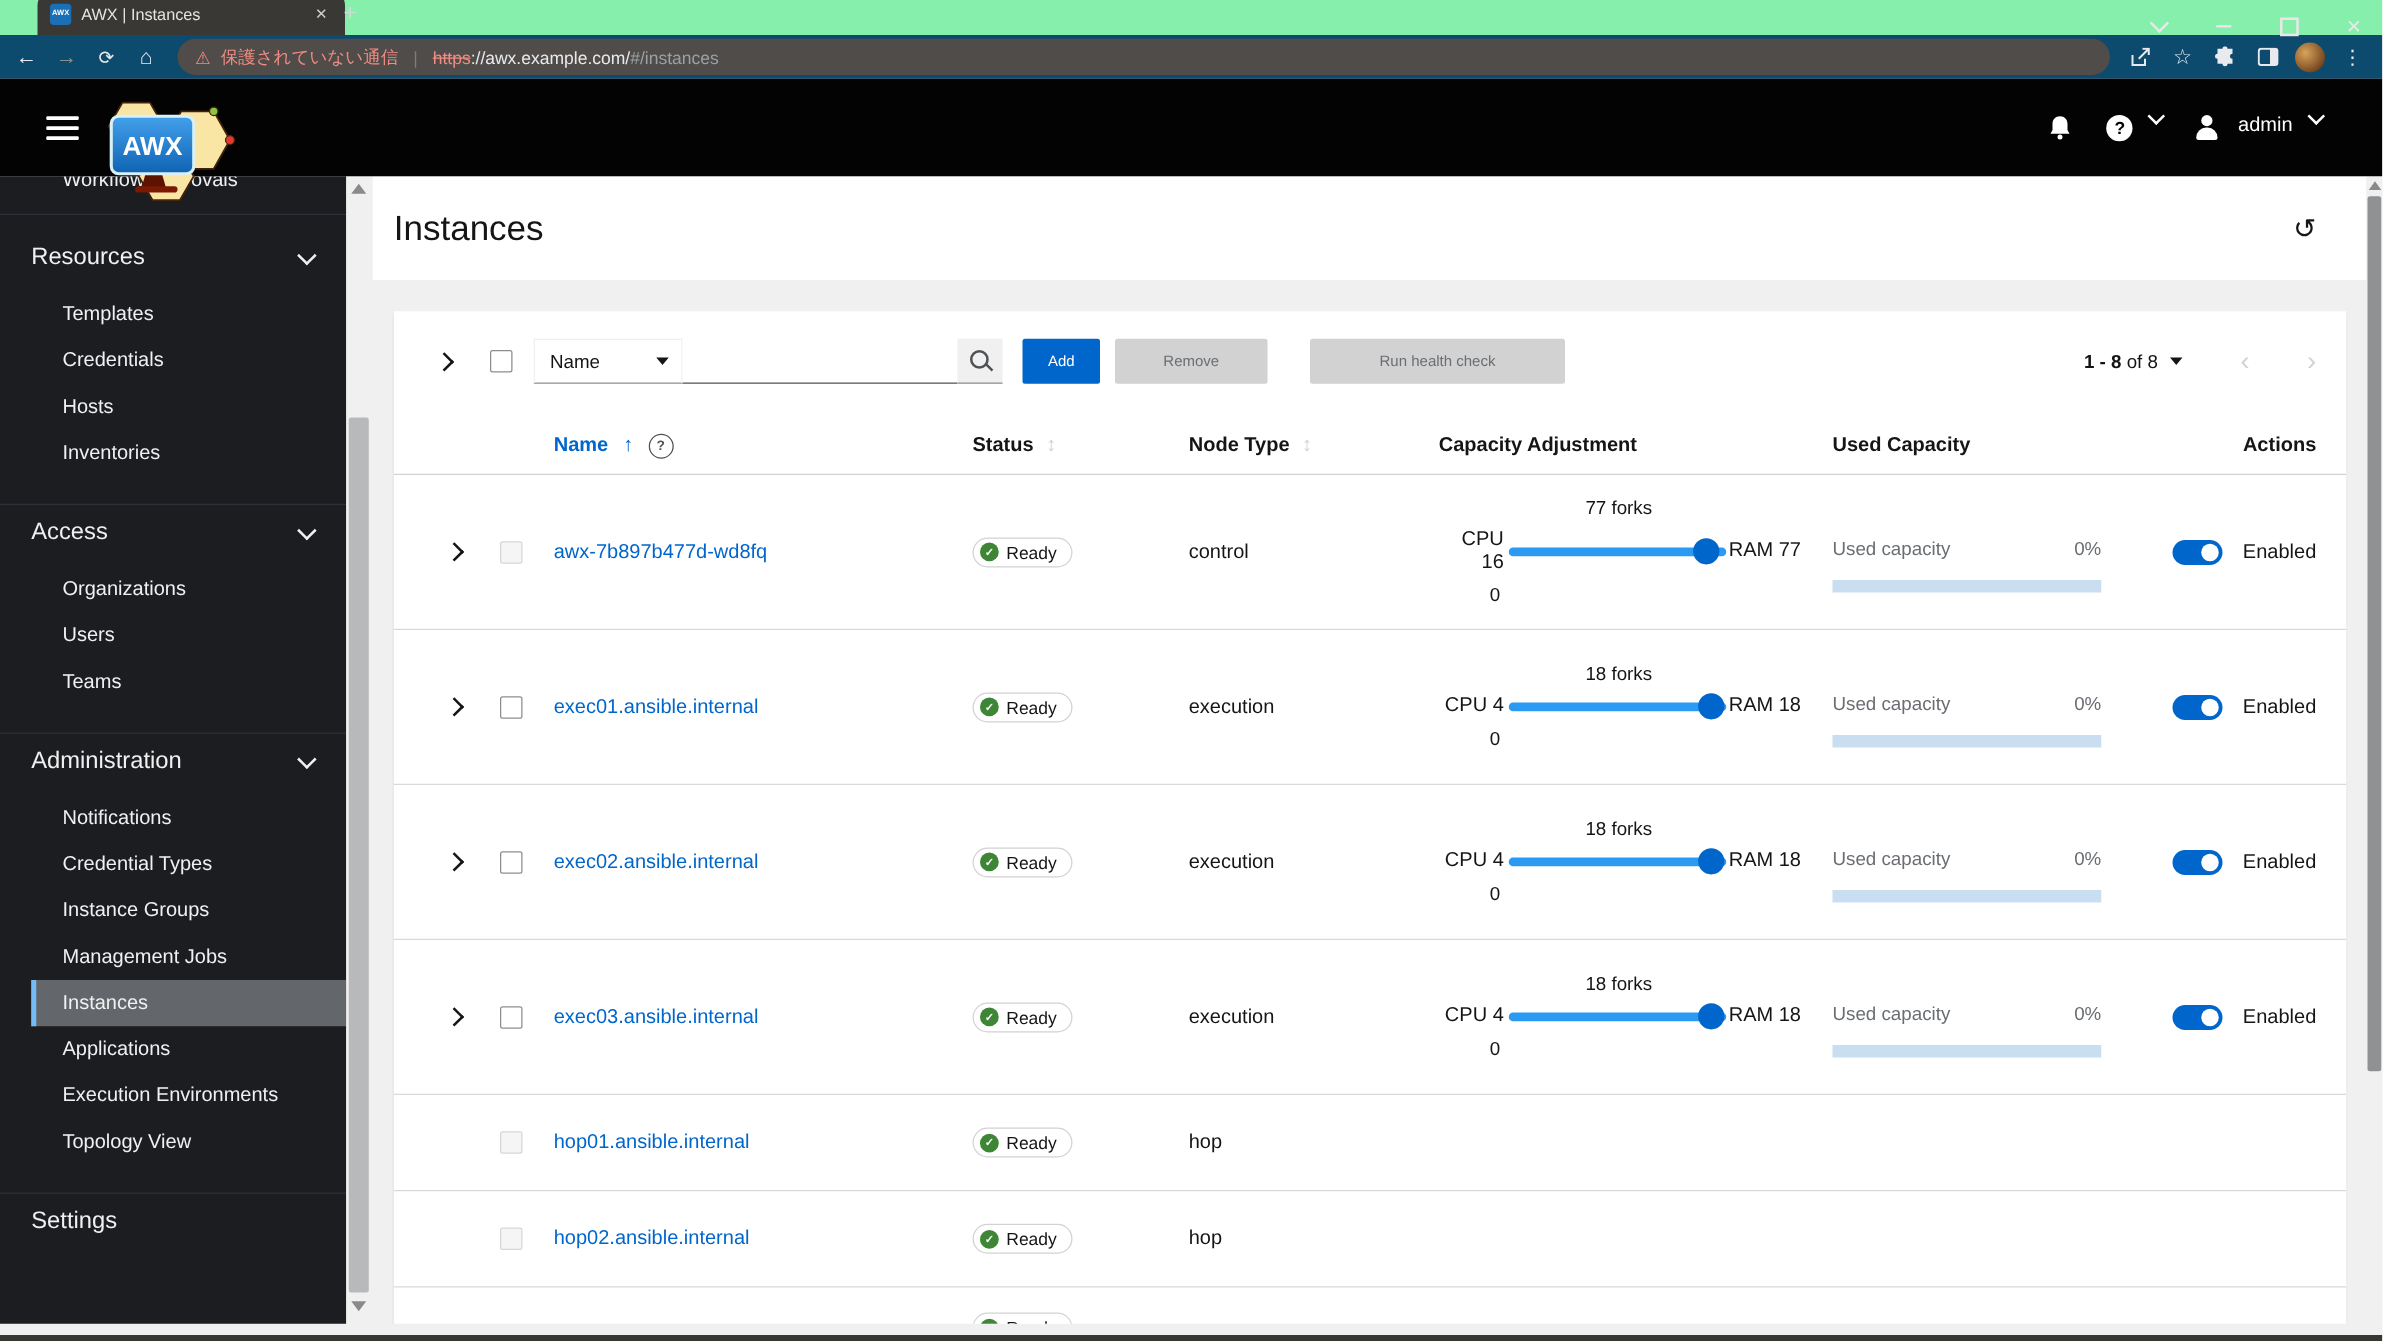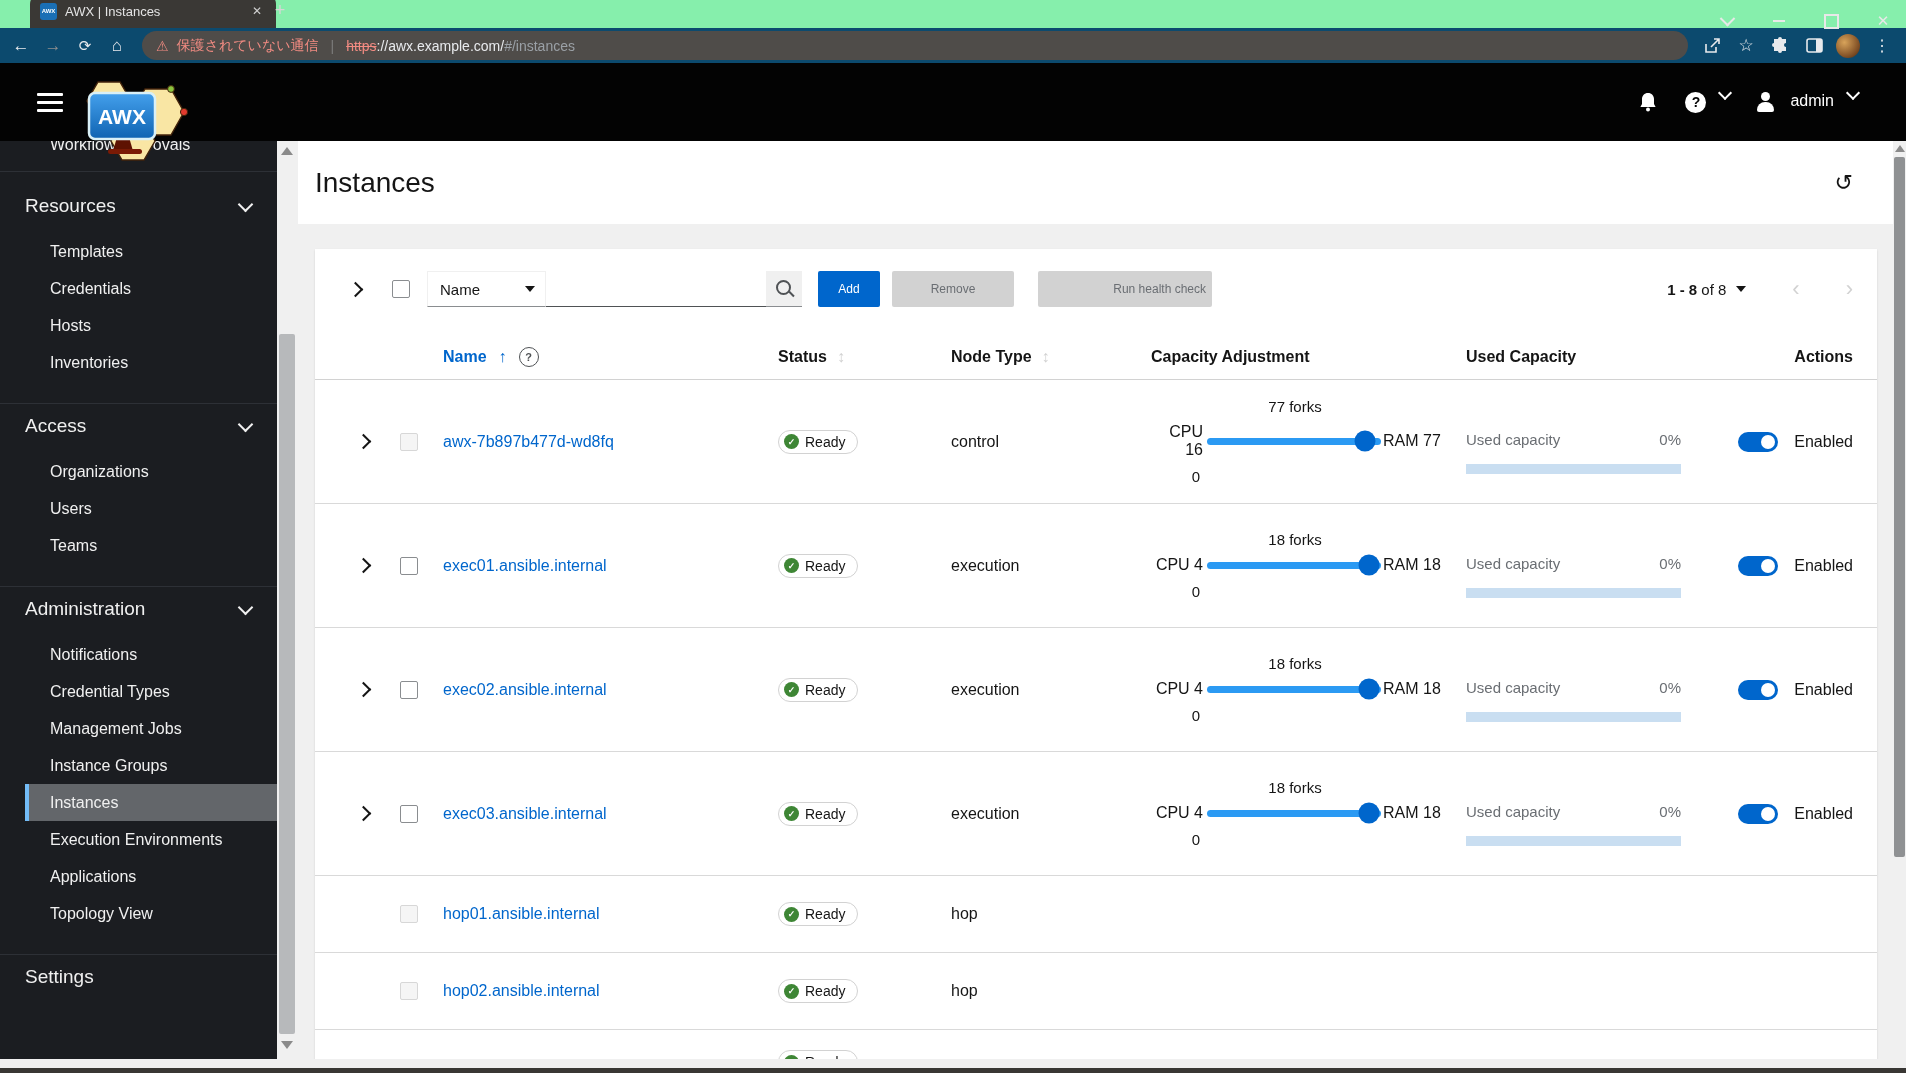--- a/index.html
+++ b/index.html
@@ -100,21 +100,21 @@
     display:flex;align-items:center;justify-content:space-between;padding:0 10px 0 12px;font-size:15px;cursor:pointer;}
   .sel-caret{width:0;height:0;border-left:5px solid transparent;border-right:5px solid transparent;border-top:6px solid #151515;}
   .search-input{width:204px;border:none;border-bottom:1px solid #4f5255;background:#fff;font-size:15px;padding:0 8px;outline:none;}
   .search-btn{width:36px;background:#f0f0f0;border:none;border-bottom:1px solid #8a8d90;cursor:pointer;position:relative;}
   .mag{position:absolute;left:10px;top:9px;width:11px;height:11px;border:2px solid #4f5255;border-radius:50%;}
   .mag::after{content:"";position:absolute;left:10px;top:11px;width:7px;height:2px;background:#4f5255;transform:rotate(45deg);}
   .btn{height:36px;border:none;border-radius:2px;font-size:12px;font-family:inherit;cursor:pointer;}
   .btn-add{margin-left:16px;width:62px;background:#0066cc;color:#fff;}
   .btn-disabled{background:#d2d2d2;color:#6a6e73;cursor:default;}
   .btn-remove{margin-left:12px;width:122px;}
-  .btn-health{margin-left:24px;width:174px;text-align:right;}
+  .btn-health{margin-left:34px;width:204px;}
   .pagination{margin-left:auto;display:flex;align-items:center;}
   .pag-text{font-size:15px;display:flex;align-items:center;gap:10px;cursor:pointer;}
   .pag-range{font-weight:bold;}
   .pag-caret{width:0;height:0;border-left:5px solid transparent;border-right:5px solid transparent;border-top:6px solid #151515;}
   .pag-prev,.pag-next{margin-left:46px;color:#d2d2d2;font-size:22px;line-height:1;cursor:default;}
   .pag-prev::before{content:"\2039";}
   .pag-next::before{content:"\203A";}
   
   .thead,.trow{display:grid;grid-template-columns:48px 56px 335px 173px 200px 290px 240px 1fr;padding:0 24px;align-items:center;}
   .thead{height:44px;margin-top:28px;border-bottom:1px solid #d2d2d2;font-weight:bold;font-size:16px;}
@@ -315,33 +315,33 @@
             <span class="side-chev"></span>
           </div>
           <div class="side-list">
             <div class="side-sub">
               <span>Notifications</span>
             </div>
             <div class="side-sub">
               <span>Credential Types</span>
             </div>
             <div class="side-sub">
+              <span>Instance Groups</span>
+            </div>
+            <div class="side-sub">
               <span>Management Jobs</span>
-            </div>
-            <div class="side-sub">
-              <span>Instance Groups</span>
             </div>
             <div class="side-sub active">
               <span>Instances</span>
             </div>
             <div class="side-sub">
+              <span>Applications</span>
+            </div>
+            <div class="side-sub">
               <span>Execution Environments</span>
-            </div>
-            <div class="side-sub">
-              <span>Applications</span>
             </div>
             <div class="side-sub">
               <span>Topology View</span>
             </div>
           </div>
           <div class="side-divider"></div>
           <div class="side-group">
             <span>Settings</span>
           </div>
         </div>

